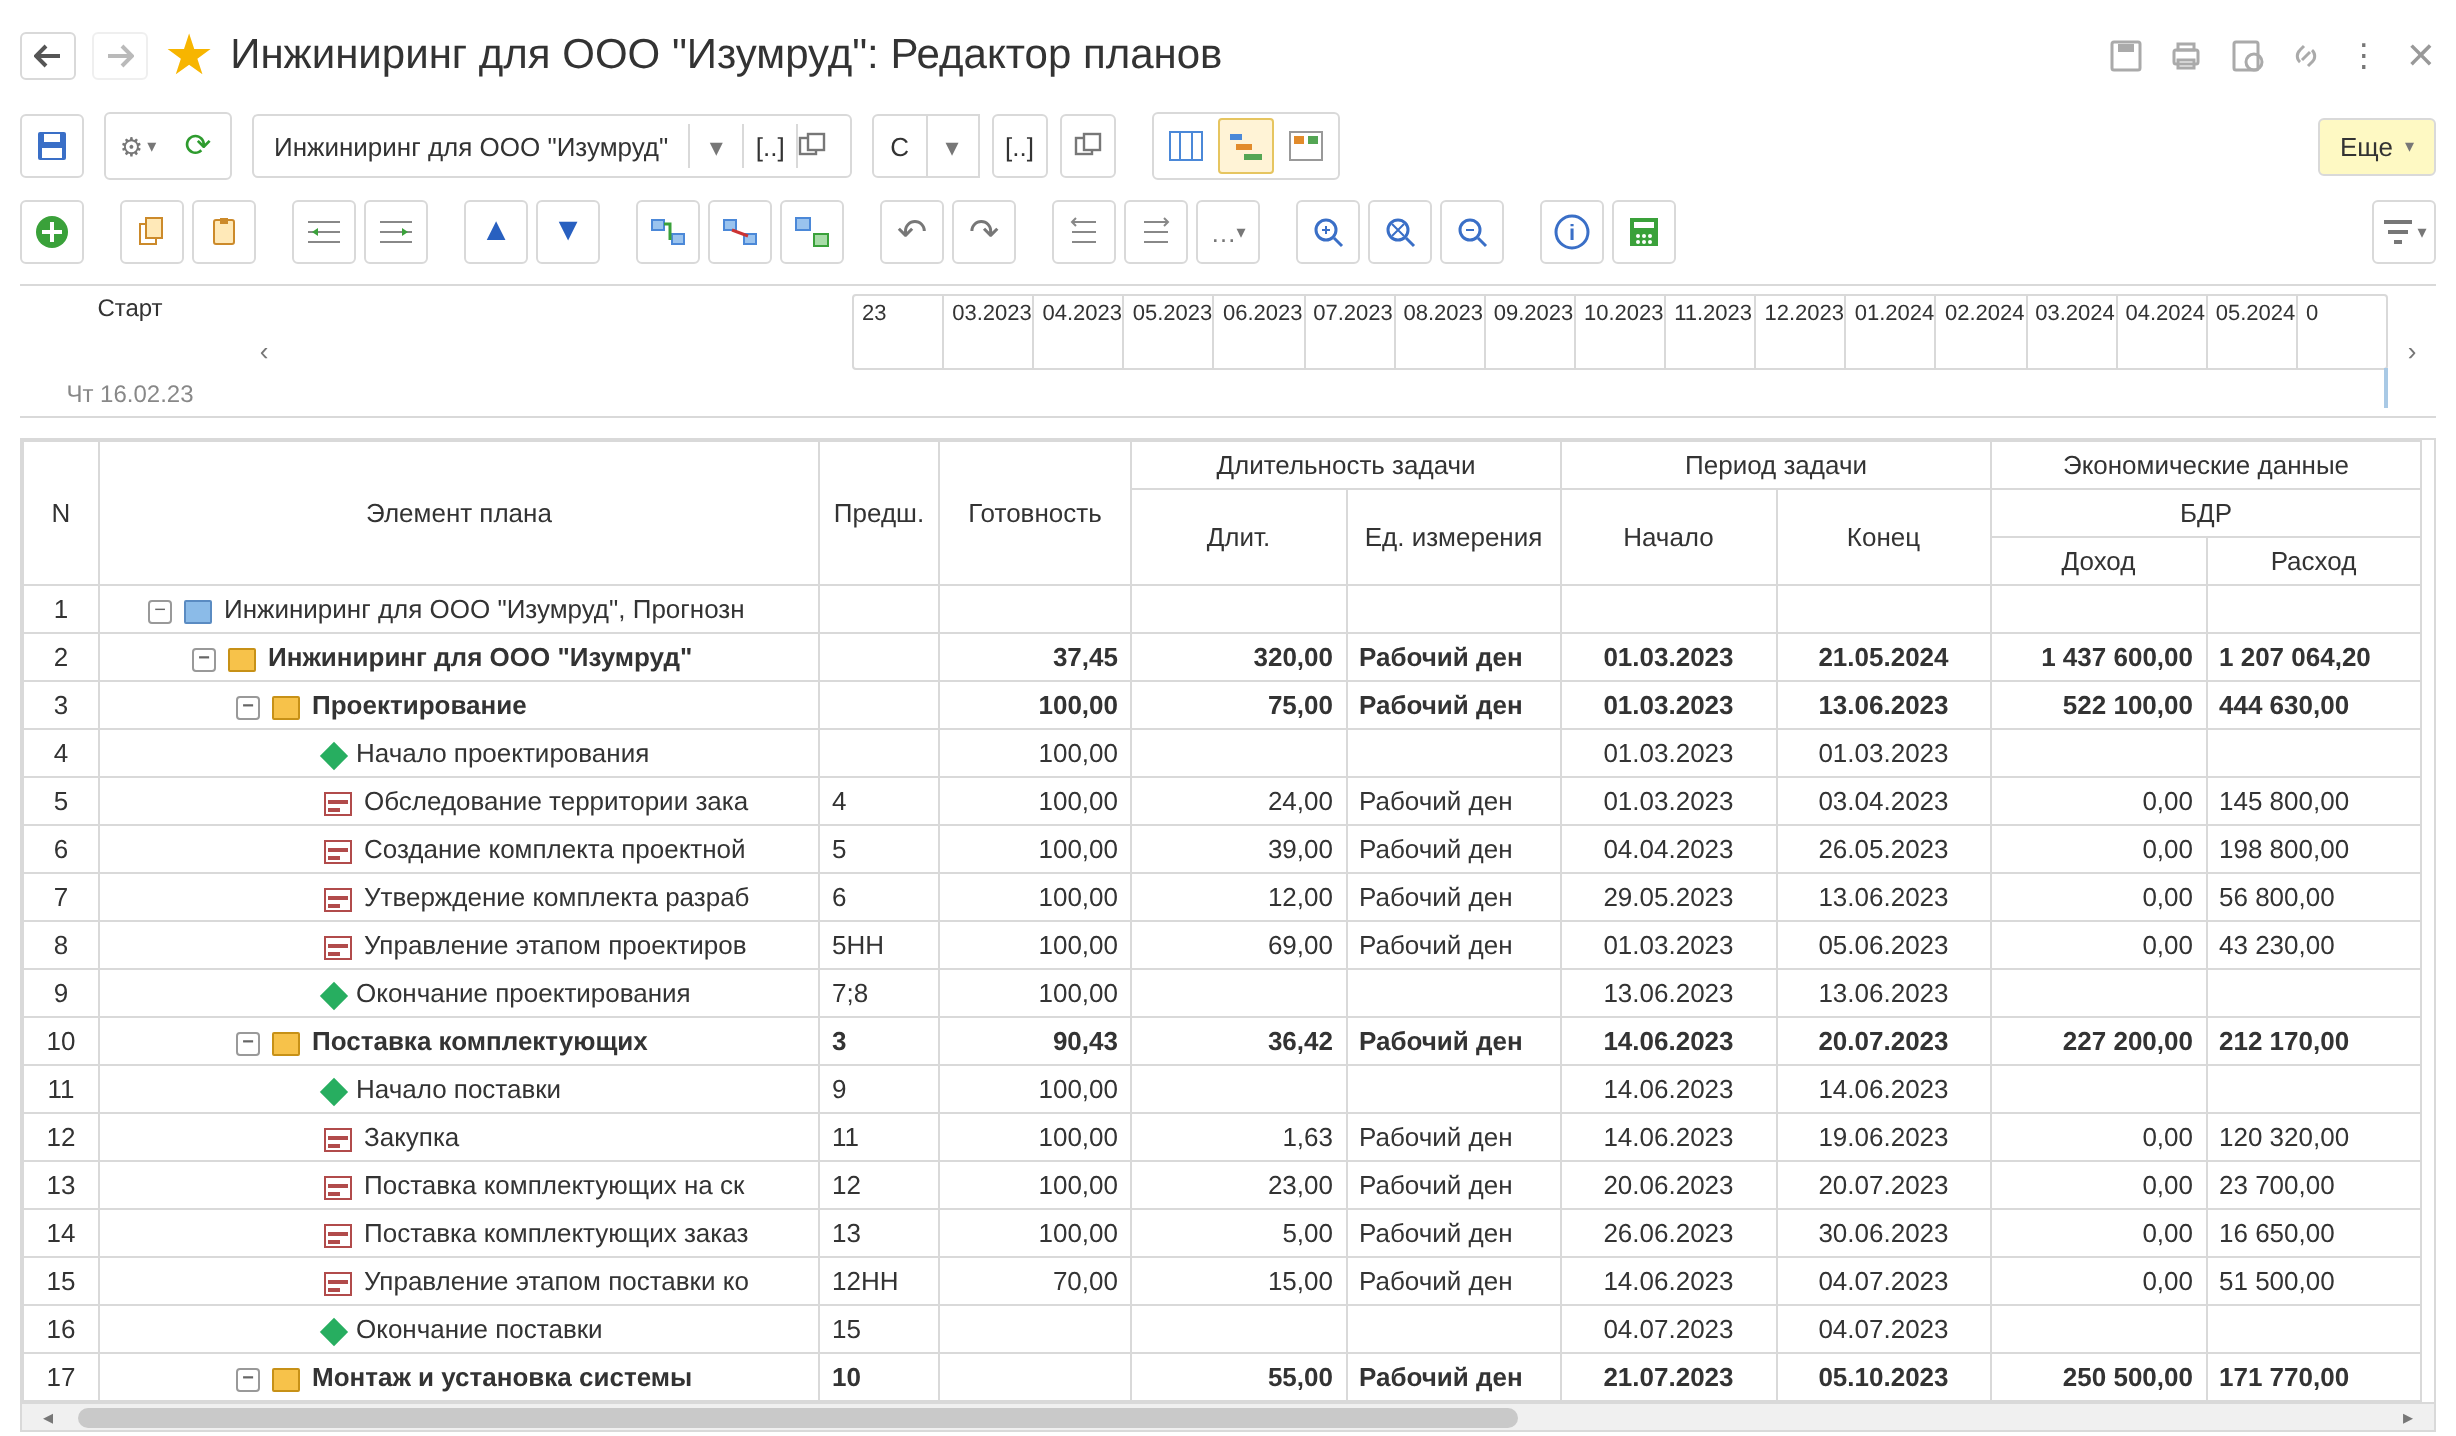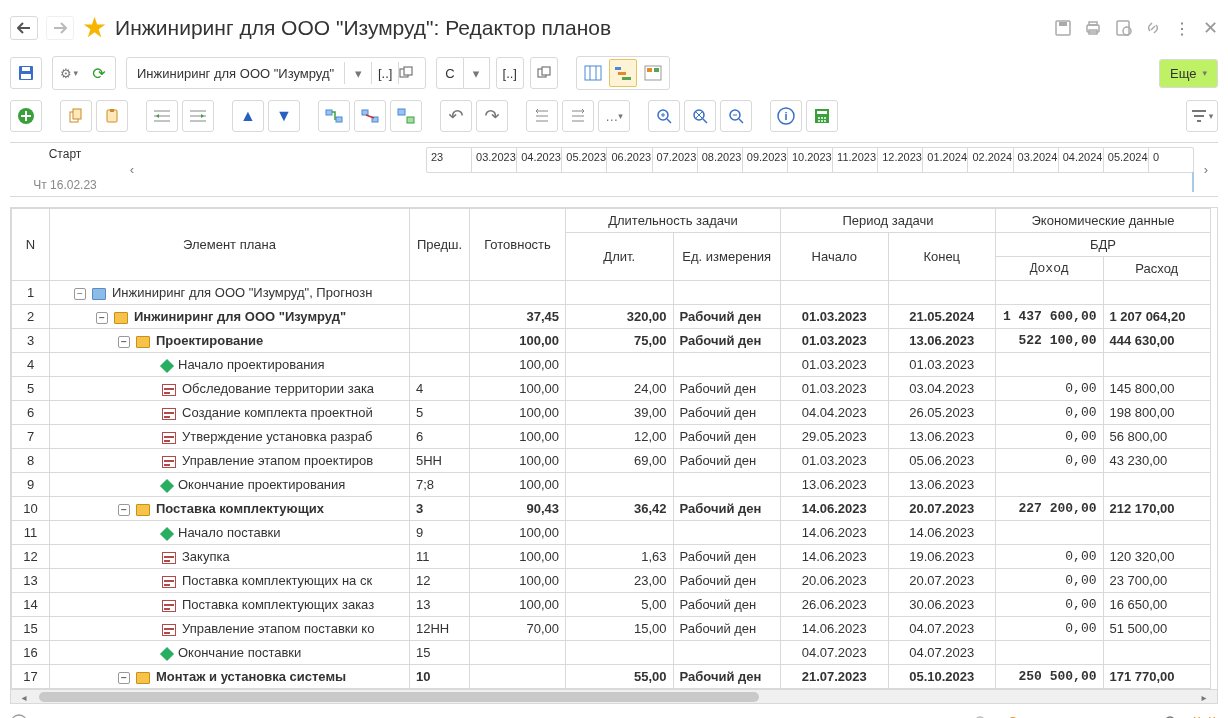--- a/index.html
+++ b/index.html
@@ -103,21 +103,21 @@
   .scenario-picker .s.first { border-radius:3px 0 0 3px; padding:0 8px; }
   .scenario-picker .s.mid { border-left:none; padding:0 10px; min-width:250px; }
   .scenario-picker .s.drop { border-left:none; width:26px; justify-content:center; cursor:pointer; }
   .scenario-picker .s.mini { margin-left:6px; padding:0 6px; border-radius:3px; cursor:pointer;}
   .btn-more {
     border:1px solid var(--border-light);
     border-radius:3px;
     padding:6px 10px;
     display:flex; align-items:center; gap:6px;
     cursor:pointer;
-    background:#bef264;
+    background:#fef9c3;
     margin-left:auto;
   }
   .spacer { flex:1; }
   
   .toolbar2 {
     display:flex; gap:18px;
     padding: 6px 0 10px 0;
     align-items:center;
   }
   .toolbar2 .cluster { display:flex; gap:4px; }
@@ -130,21 +130,21 @@
   }
   .timeline-head {
     display:flex;
     align-items:stretch;
   }
   .tl-left, .tl-right {
     width:110px;
     text-align:center;
     font-size:12px;
     color:var(--text);
-    display:flex; flex-direction:column; justify-content:center; gap:2px;
+    display:flex; flex-direction:column; justify-content:center; gap:14px;
   }
   .tl-left .lbl, .tl-right .lbl { font-weight:normal; }
   .tl-left .sub, .tl-right .sub { color:var(--text-muted); font-size:12px;margin-top:15px; }
   .tl-arrow { width:24px; display:flex; align-items:center; justify-content:center; color:var(--icon-gray); cursor:pointer;}
   .tl-months {
     flex:1;
     display:flex;
     border:1px solid var(--border-light);
     border-radius:2px;
     overflow:hidden;
@@ -193,21 +193,21 @@
   }
   table.plan td { height:22px; }
   .col-n { width:38px; text-align:center; color:var(--text); background:#fff;}
   .col-name { width:360px; }
   .col-pred { width:60px; }
   .col-ready { width:96px; text-align:right; }
   .col-dur { width:86px; text-align:right; }
   .col-unit { width:100px; }
   .col-start { width:96px; text-align:center;}
   .col-end { width:96px; text-align:center;}
-  .col-income { width:100px; text-align:right;font-family:Liberation Mono, monospace;}
+  .col-income { width:100px; text-align:right;}
   .col-expense { width:100px; text-align:left;}
   .bold { font-weight:bold; }
   .indent1 { padding-left: 18px; }
   .indent2 { padding-left: 40px; }
   .indent3 { padding-left: 62px; }
   .indent4 { padding-left: 82px; }
   .row-icon { display:inline-flex; vertical-align:middle; margin-right:6px; }
   .toggle { display:inline-flex; width:12px; height:12px; border:1px solid #999; border-radius:2px; align-items:center; justify-content:center; font-size:10px; margin-right:6px; color:#666; cursor:pointer; vertical-align:middle;}
   .toggle.empty { border:none; width:18px;}
   .folder { width:14px; height:12px; background:#f7c24a; border:1px solid #c79117; border-radius:1px; display:inline-block; position:relative;}
@@ -662,21 +662,21 @@
     <td class="col-start ">04.04.2023</td>
     <td class="col-end ">26.05.2023</td>
     <td class="col-income ">0,00</td>
     <td class="col-expense ">198 800,00</td>
   </tr>
         <tr>
     <td class="col-n">7</td>
     <td class="col-name">
             <div class="indent4 "><span class="toggle empty"></span><span class="row-icon">
                 <span class="task-ic"></span>
-              </span><span>Утверждение установка разраб</span></div>
+              </span><span>Утверждение комплекта разраб</span></div>
           </td>
     <td class="col-pred ">6</td>
     <td class="col-ready ">100,00</td>
     <td class="col-dur ">12,00</td>
     <td class="col-unit ">Рабочий ден</td>
     <td class="col-start ">29.05.2023</td>
     <td class="col-end ">13.06.2023</td>
     <td class="col-income ">0,00</td>
     <td class="col-expense ">56 800,00</td>
   </tr>

